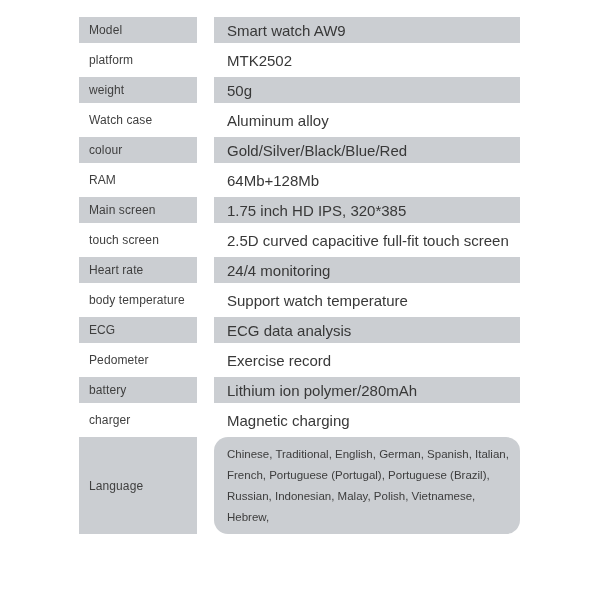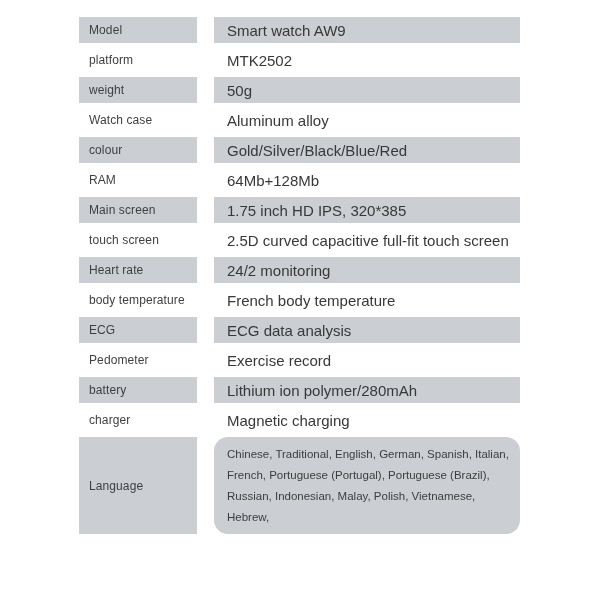--- a/index.html
+++ b/index.html
@@ -96,25 +96,25 @@
       <div class="row shaded">
         <div class="cell label">Main screen</div>
         <div class="cell value">1.75 inch HD IPS, 320*385</div>
       </div>
       <div class="row">
         <div class="cell label">touch screen</div>
         <div class="cell value">2.5D curved capacitive full-fit touch screen</div>
       </div>
       <div class="row shaded">
         <div class="cell label">Heart rate</div>
-        <div class="cell value">24/2 monitoring</div>
+        <div class="cell value">24/4 monitoring</div>
       </div>
       <div class="row">
         <div class="cell label">body temperature</div>
-        <div class="cell value">French body temperature</div>
+        <div class="cell value">Support watch temperature</div>
       </div>
       <div class="row shaded">
         <div class="cell label">ECG</div>
         <div class="cell value">ECG data analysis</div>
       </div>
       <div class="row">
         <div class="cell label">Pedometer</div>
         <div class="cell value">Exercise record</div>
       </div>
       <div class="row shaded">

